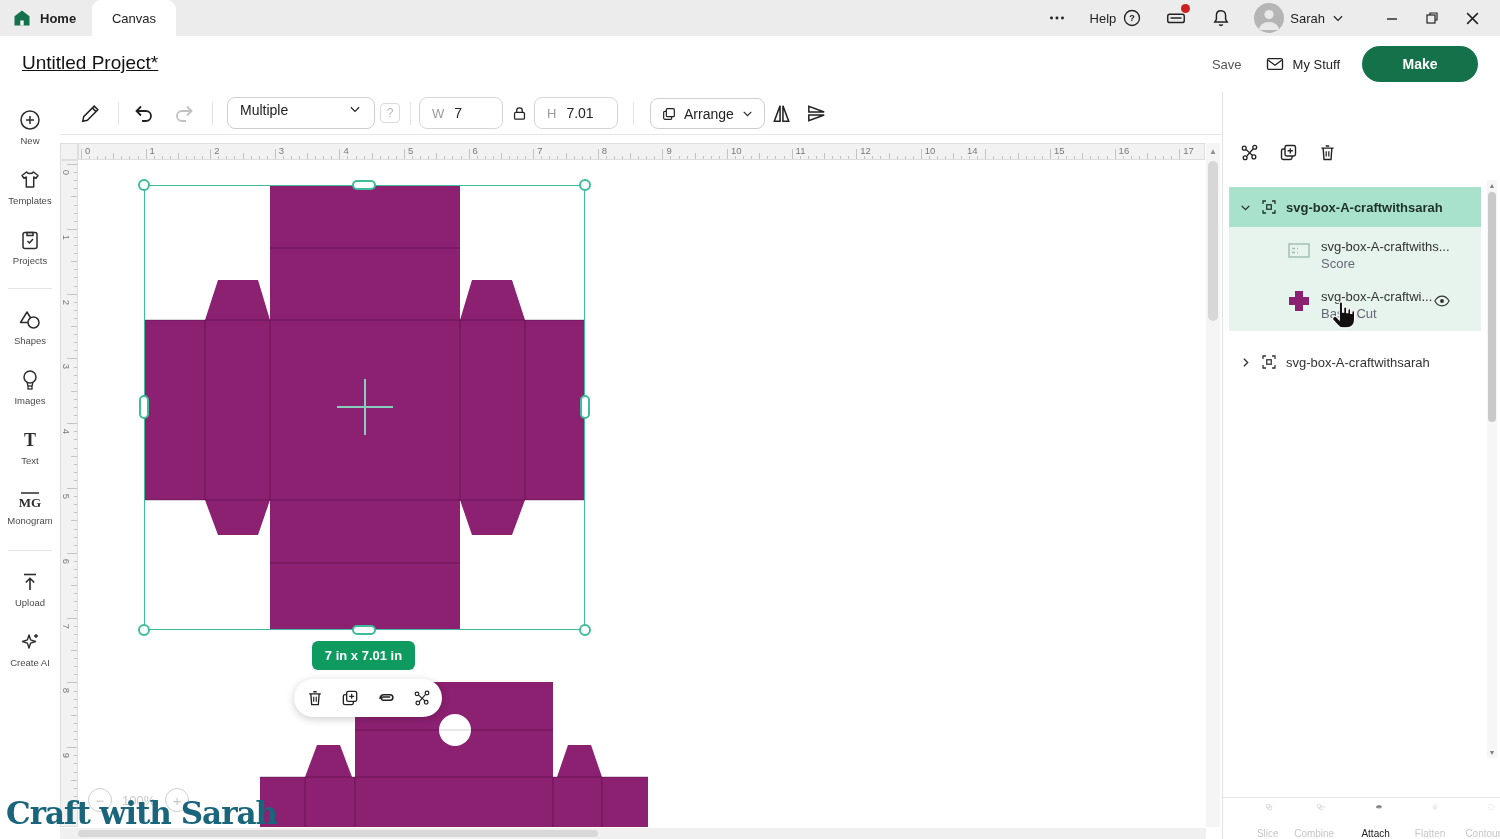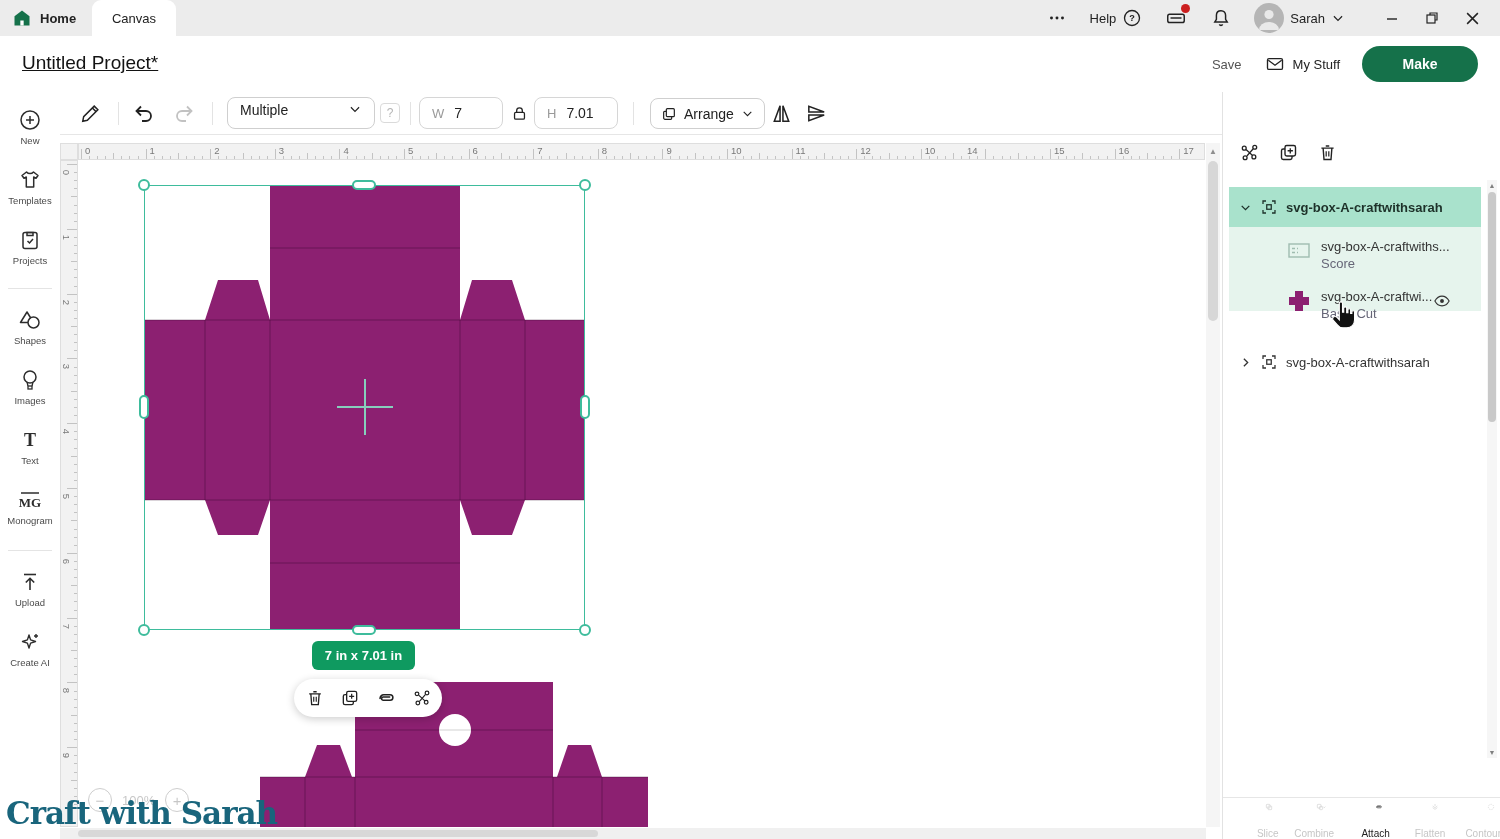--- a/index.html
+++ b/index.html
@@ -80,21 +80,21 @@
   
   #rpanel { position:absolute; left:1222px; top:92px; width:278px; height:747px; background:#fff; border-left:1px solid #e2e2e2; }
   .rp-tabs { position:absolute; left:0; top:0; width:278px; height:43px; }
   .rp-tab-layers { position:absolute; left:13px; top:13px; font-size:14px; font-weight:bold; color:#15714a; }
   .rp-tab-underline { position:absolute; left:6px; top:40px; width:62px; height:3px; background:#15714a; }
   .rp-tab-materials { position:absolute; left:86px; top:13px; font-size:14px; color:#333; }
   .rp-close { position:absolute; right:14px; top:12px; }
   .rp-tools { position:absolute; left:16px; top:50px; display:flex; gap:18px; }
   .layer-row1 { position:absolute; left:6px; top:95px; width:252px; height:40px; background:#a9e2cc; display:flex; align-items:center; gap:8px; padding-left:10px; }
   .layer-row1 .nm { font-size:13px; font-weight:bold; color:#1d3129; }
-  .layer-children { position:absolute; left:6px; top:135px; width:252px; height:84px; background:#e6f4ed;padding-left:12px; }
+  .layer-children { position:absolute; left:6px; top:135px; width:252px; height:104px; background:#e6f4ed;padding-left:12px; }
   .sub-row { position:absolute; left:58px; display:flex; gap:10px; }
   .sub-name { font-size:13px; color:#333; }
   .sub-type { font-size:13px; color:#667; margin-top:2px; }
   .layer-row2 { position:absolute; left:6px; top:252px; width:252px; height:36px; background:#fff; display:flex; align-items:center; gap:8px; padding-left:10px; }
   .layer-row2 .nm { font-size:13px; color:#333; }
   .rp-scroll { position:absolute; right:3px; top:88px; width:10px; height:578px; background:#f6f6f6; }
   .rp-scroll .thumb { position:absolute; left:1px; top:12px; width:8px; height:230px; background:#c9c9c9; border-radius:4px; }
   .rp-scroll .ar { position:absolute; left:0; width:10px; text-align:center; font-size:7px; color:#808080; }
   .bg-row { position:absolute; left:0; top:670px; width:278px; height:35px; border-top:1px solid #e6e6e6; display:flex; align-items:center; gap:12px; padding-left:18px; }
   .bg-swatch { width:17px; height:17px; background:#fff; border:1px solid #cfcfcf; border-radius:3px; }

